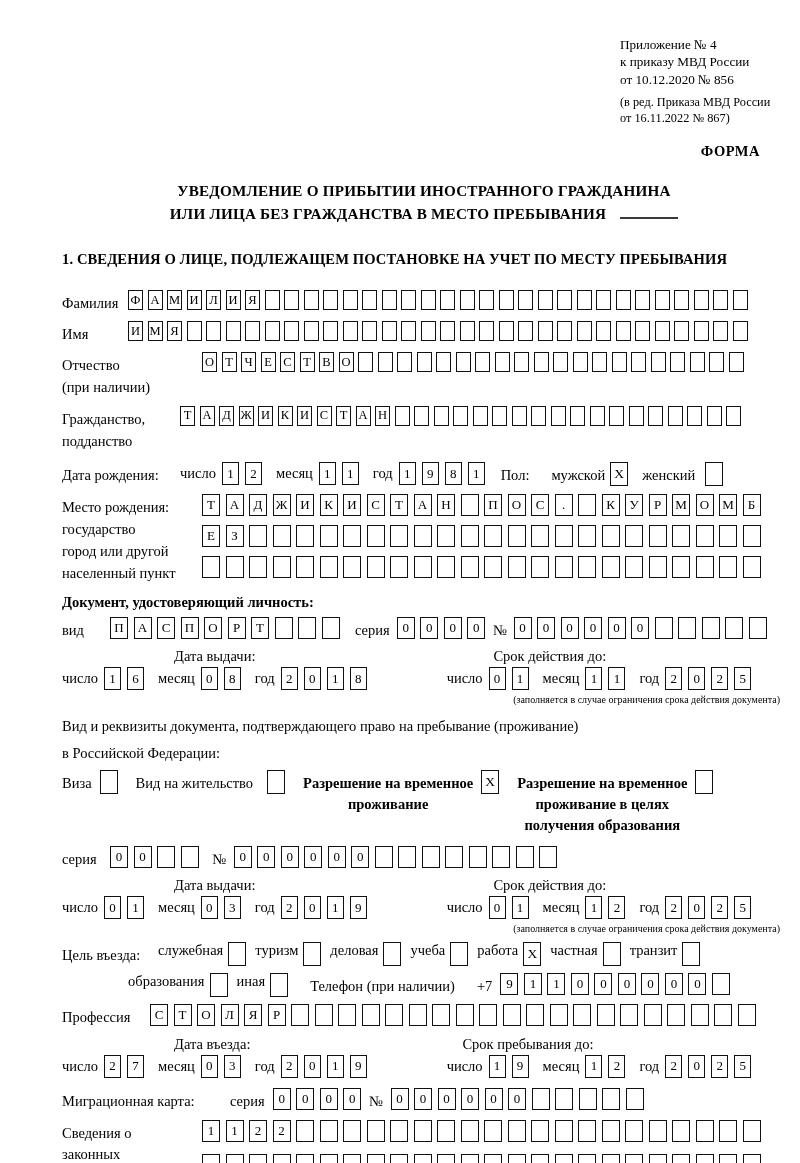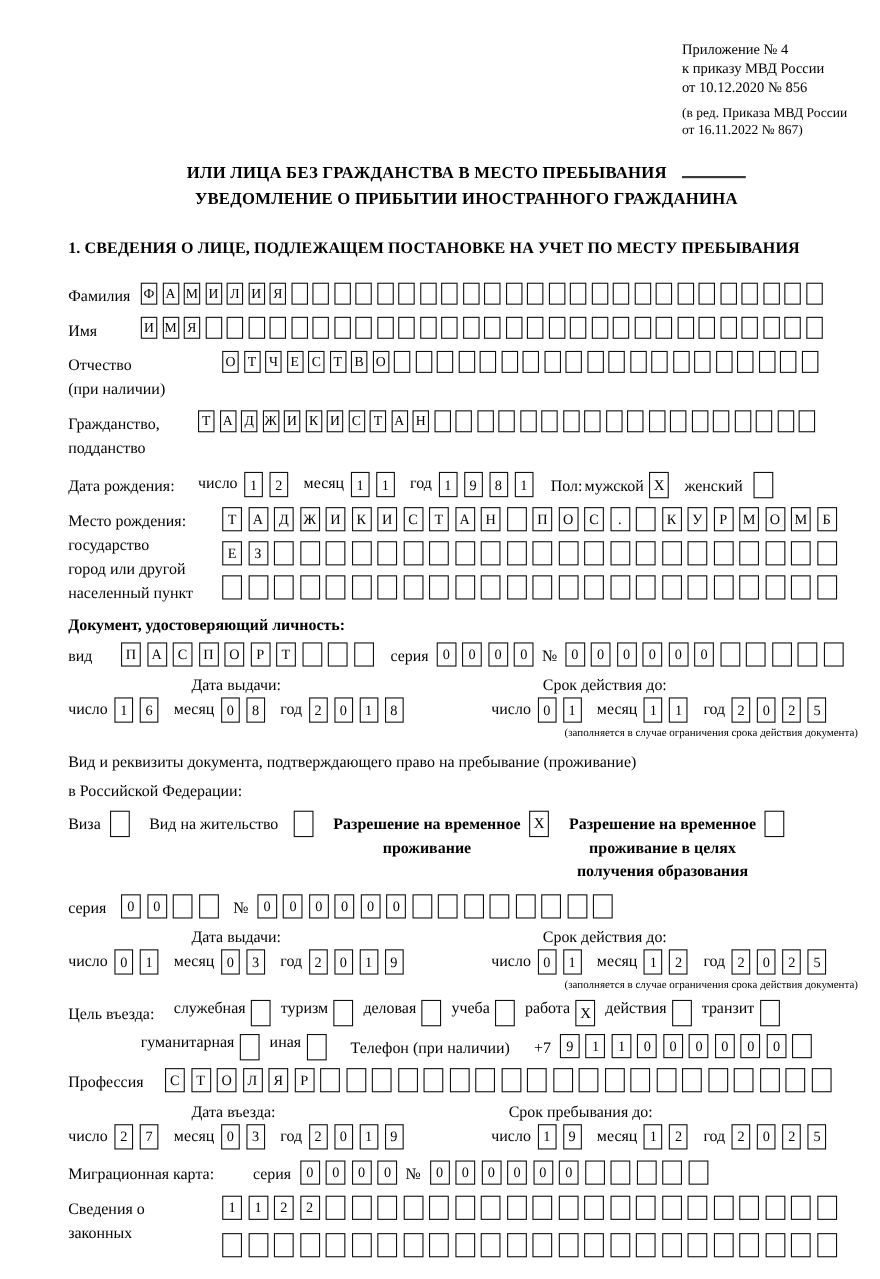--- a/index.html
+++ b/index.html
@@ -78,26 +78,27 @@
 <div class="page">
 
   <div class="hdr">
     <div>Приложение № 4</div>
     <div>к приказу МВД России</div>
     <div>от 10.12.2020 № 856</div>
     <div class="amend amend-first">(в ред. Приказа МВД России</div>
     <div class="amend">от 16.11.2022 № 867)</div>
   </div>
 
+  <div class="forma">ФОРМА</div>
 
   <div class="title">
+    <div>УВЕДОМЛЕНИЕ О ПРИБЫТИИ ИНОСТРАННОГО ГРАЖДАНИНА</div>
     <div>
       <span>ИЛИ ЛИЦА БЕЗ ГРАЖДАНСТВА В МЕСТО ПРЕБЫВАНИЯ</span><span class="t-underline"></span>
     </div>
-    <div>УВЕДОМЛЕНИЕ О ПРИБЫТИИ ИНОСТРАННОГО ГРАЖДАНИНА</div>
   </div>
 
   <div class="sec-heading">1. СВЕДЕНИЯ О ЛИЦЕ, ПОДЛЕЖАЩЕМ ПОСТАНОВКЕ НА УЧЕТ ПО МЕСТУ ПРЕБЫВАНИЯ</div>
 
   <div class="rows">
 
     <div class="row">
       <span class="lbl" style="width:66px">Фамилия</span>
       <span class="cells sm">
           <span class="cell">Ф</span>
@@ -257,21 +258,21 @@
           <span class="dglabel">месяц</span>
           <span class="cell">1</span>
           <span class="cell">1</span>
           <span class="dglabel">год</span>
           <span class="cell">1</span>
           <span class="cell">9</span>
           <span class="cell">8</span>
           <span class="cell">1</span>
         </span>
       <span class="lbl" style="margin-left:10px">Пол:</span>
-      <span class="lbl" style="margin-left:2px">мужской</span>
+      <span class="lbl" style="margin-left:22px">мужской</span>
       <span class="cell checkbox" style="margin-left:5px">X</span>
       <span class="lbl" style="margin-left:14px">женский</span>
       <span class="cell checkbox" style="margin-left:10px"></span>
     </div>
 
     <div class="row" style="margin-top:8px">
       <span class="lbl-block" style="width:140px">
         <div>Место рождения:</div>
         <div>государство</div>
         <div>город или другой</div>
@@ -539,35 +540,35 @@
           </span>
           <span class="purpose">
             <span class="plabel">учеба</span>
             <span class="cell checkbox"></span>
           </span>
           <span class="purpose">
             <span class="plabel">работа</span>
             <span class="cell checkbox">X</span>
           </span>
           <span class="purpose">
-            <span class="plabel">действия</span>
+            <span class="plabel">частная</span>
             <span class="cell checkbox"></span>
           </span>
           <span class="purpose">
             <span class="plabel">транзит</span>
             <span class="cell checkbox"></span>
           </span>
         </span>
     </div>
 
     <div class="row" style="margin-top:4px">
       <span class="spacer" style="width:66px"></span>
       <span class="purposes">
           <span class="purpose">
-            <span class="plabel">гуманитарная</span>
+            <span class="plabel">образования</span>
             <span class="cell checkbox"></span>
           </span>
           <span class="purpose">
             <span class="plabel">иная</span>
             <span class="cell checkbox"></span>
           </span>
         </span>
       <span class="lbl" style="margin-left:22px">Телефон (при наличии)</span>
       <span class="lbl" style="margin-left:22px">+7</span>
       <span class="cells md" style="margin-left:8px">

